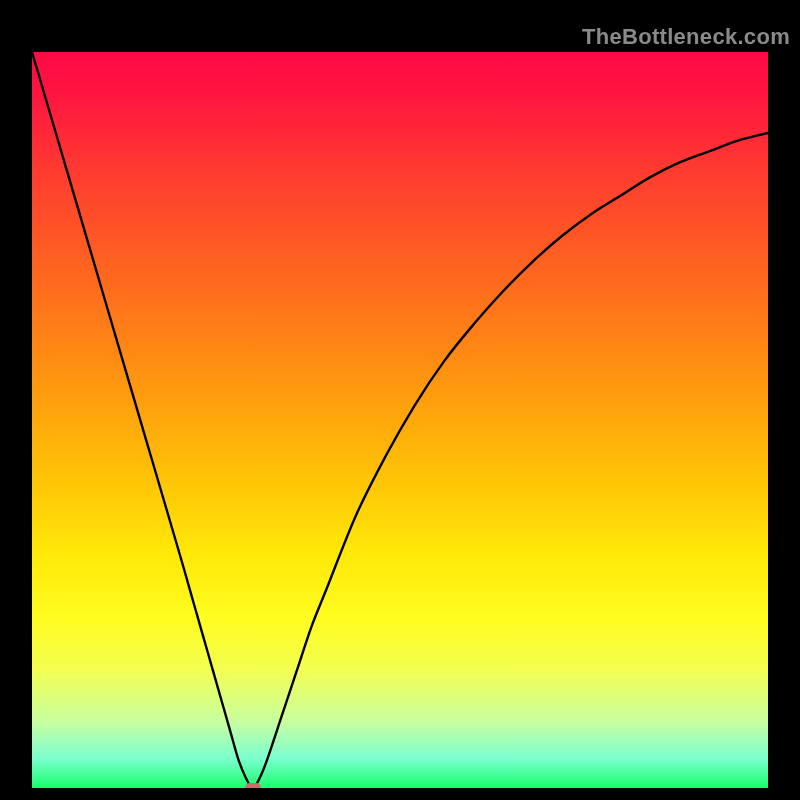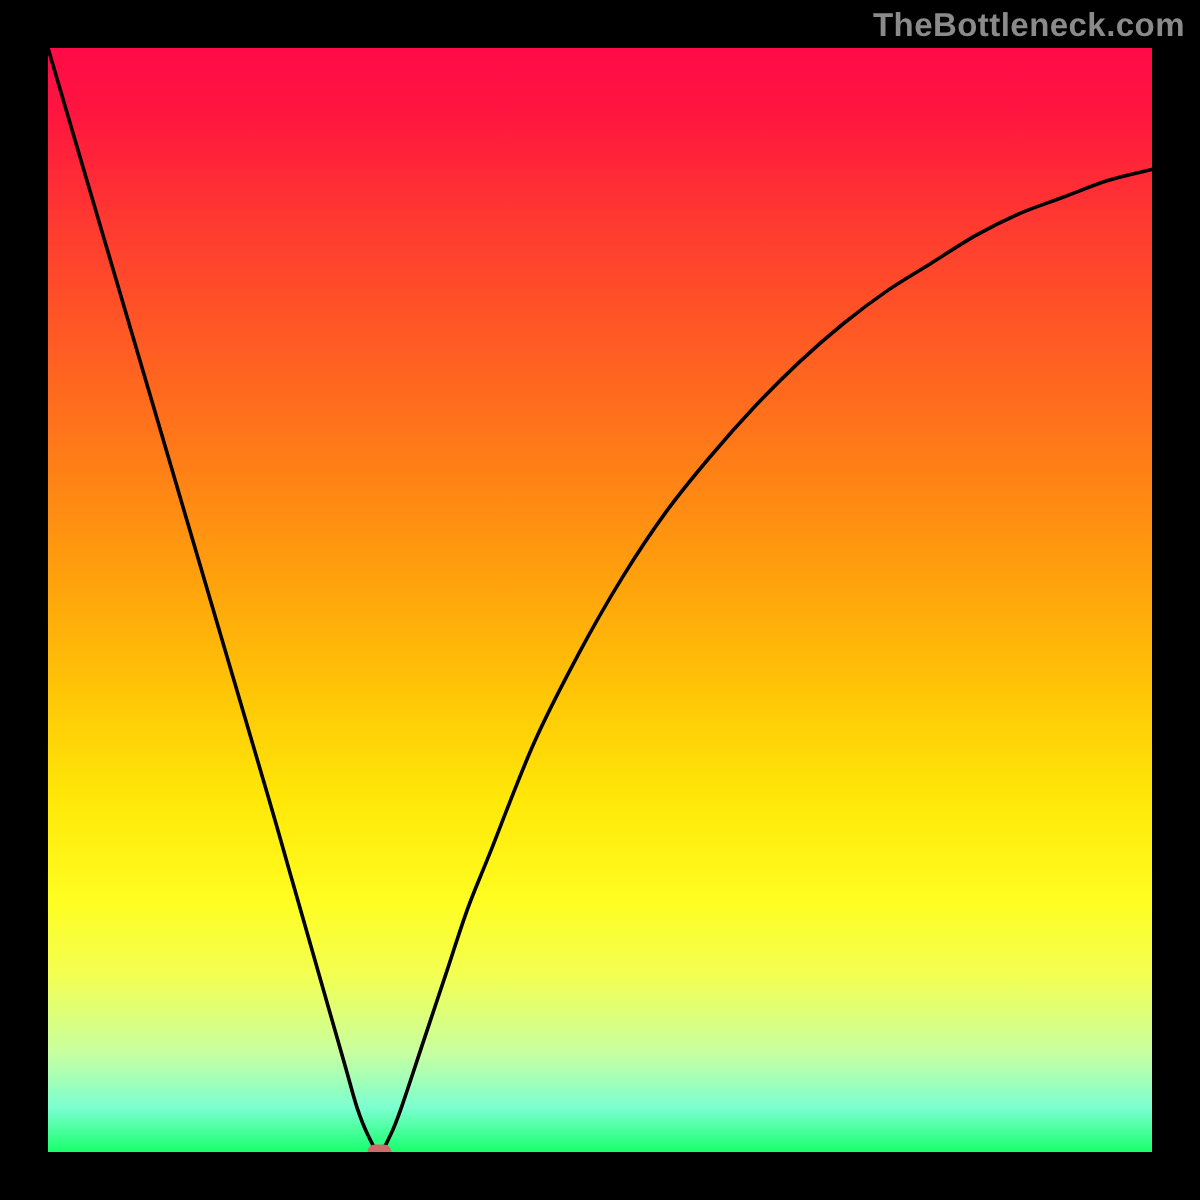--- a/index.html
+++ b/index.html
@@ -9,20 +9,21 @@
     height: 800px;
     background: #000;
     font-family: Arial, Helvetica, sans-serif;
     overflow: hidden;
   }
   .frame {
     position: relative;
     width: 800px;
     height: 760px;
     background: #000;
+    margin-top: 20px;
   }
   .plot-area {
     position: absolute;
     left: 32px;
     top: 32px;
     width: 736px;
     height: 736px;
     overflow: hidden;
   }
   .gradient {

